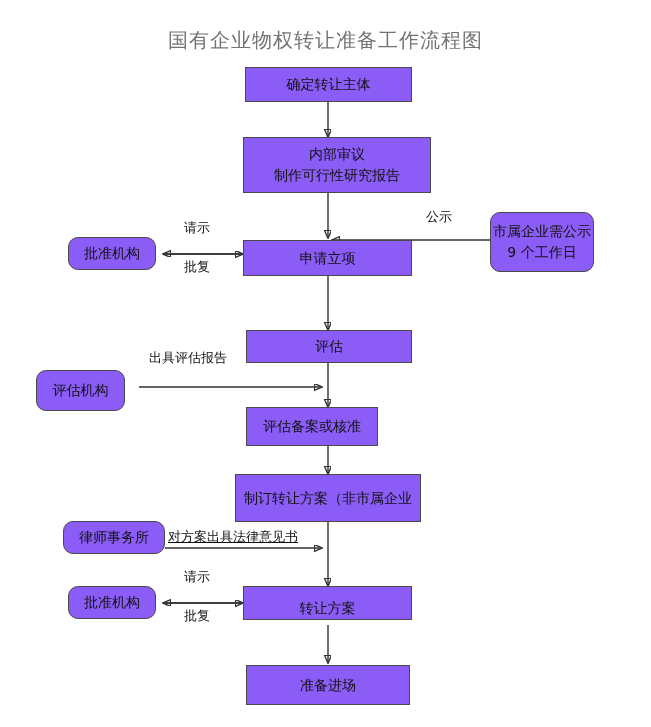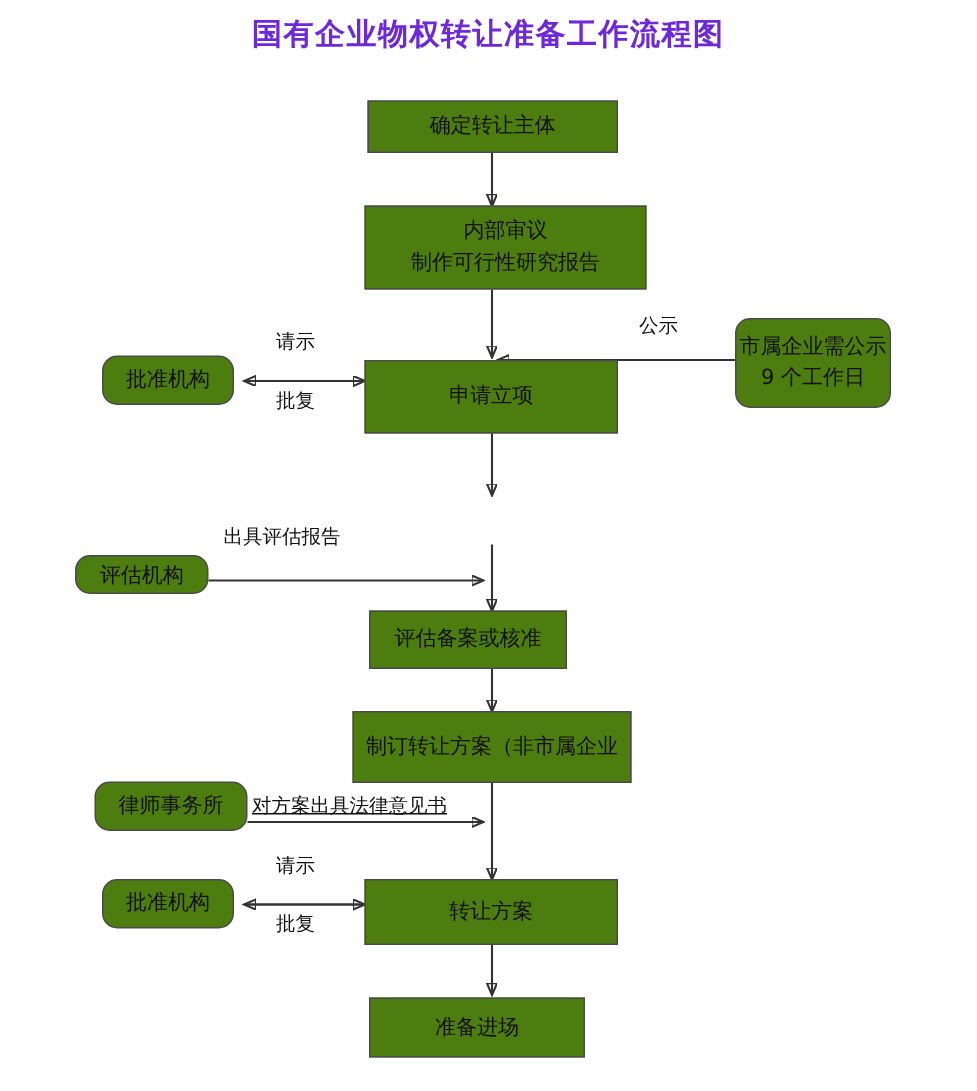--- a/index.html
+++ b/index.html
@@ -14,33 +14,33 @@
   #flow-root {
     position: relative;
     width: 651px;
     height: 727px;
     background: #ffffff;
     overflow: hidden;
   }
   #flow-title {
     position: absolute;
     left: 0;
-    top: 9px;
+    top: 27px;
     width: 651px;
     text-align: center;
     font-size: 20px;
-    font-weight: bold;
+    font-weight: normal;
     letter-spacing: 1px;
-    color: #6d28d9;
+    color: #737373;
   }
   .node {
     position: absolute;
     box-sizing: border-box;
     border: 1.3px solid #4a4a4a;
-    background: #4d7c0f;
+    background: #8b5cf6;
     display: flex;
     flex-direction: column;
     align-items: center;
     justify-content: center;
     font-size: 14px;
     line-height: 1.5;
     color: #111;
     text-align: center;
     z-index: 3;
   }
@@ -120,55 +120,58 @@
 
   <div class="node" style="left:243px; top:137px; width:188px; height:56px;">
     <span>内部审议</span>
     <span class="line2">制作可行性研究报告</span>
   </div>
 
   <div class="node round" style="left:68px; top:237px; width:88px; height:33px;">
     <span>批准机构</span>
   </div>
 
-  <div class="node" style="left:243px; top:240px; width:169px; height:49px;">
+  <div class="node" style="left:243px; top:240px; width:169px; height:36px;">
     <span>申请立项</span>
   </div>
 
   <div class="node round" style="left:490px; top:212px; width:104px; height:60px;">
     <span>市属企业需公示</span>
     <span class="line2">9 个工作日</span>
   </div>
 
+  <div class="node" style="left:246px; top:330px; width:166px; height:33px;">
+    <span>评估</span>
+  </div>
 
-  <div class="node round" style="left:50px; top:370px; width:89px; height:26px;justify-content:flex-end;">
+  <div class="node round" style="left:36px; top:370px; width:89px; height:41px;">
     <span>评估机构</span>
   </div>
 
   <div class="node" style="left:246px; top:407px; width:132px; height:39px;">
     <span>评估备案或核准</span>
   </div>
 
   <div class="node" style="left:235px; top:474px; width:186px; height:48px;gap:22px;">
     <span>制订转让方案（非市属企业</span>
   </div>
 
   <div class="node round" style="left:63px; top:521px; width:102px; height:33px;">
     <span>律师事务所</span>
   </div>
 
   <div class="node round" style="left:68px; top:586px; width:88px; height:33px;">
     <span>批准机构</span>
   </div>
 
-  <div class="node" style="left:243px; top:586px; width:169px; height:44px;">
+  <div class="node" style="left:243px; top:586px; width:169px; height:34px;justify-content:flex-end;">
     <span>转让方案</span>
   </div>
 
-  <div class="node" style="left:246px; top:665px; width:144px; height:40px;">
+  <div class="node" style="left:246px; top:665px; width:164px; height:40px;">
     <span>准备进场</span>
   </div>
 
   <div class="edge-label" style="left:182px; top:219px;">请示</div>
 
   <div class="edge-label" style="left:182px; top:258px;">批复</div>
 
   <div class="edge-label" style="left:424px; top:208px;text-align:center;">公示</div>
 
   <div class="edge-label" style="left:147px; top:349px;">出具评估报告</div>

